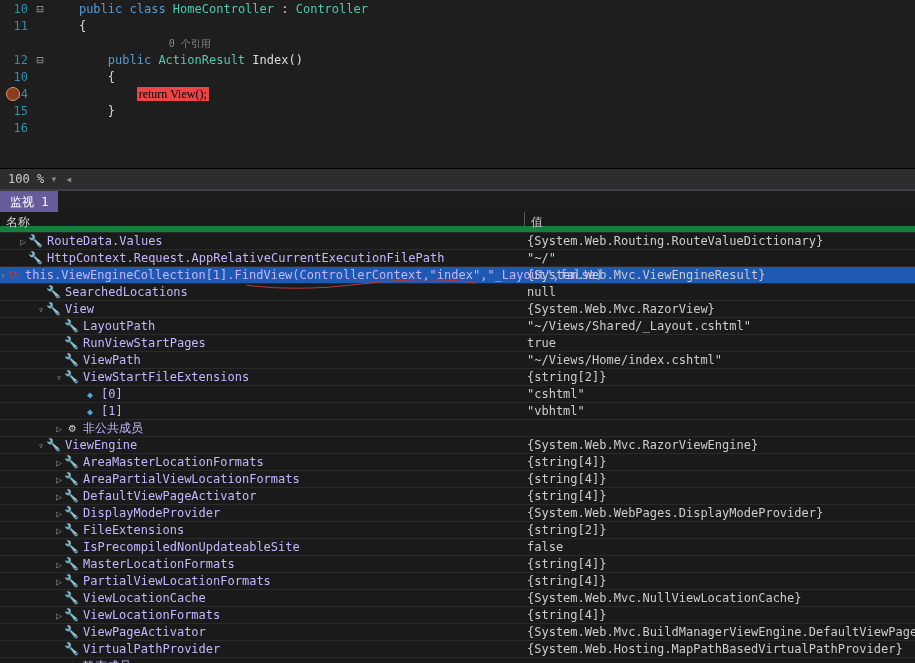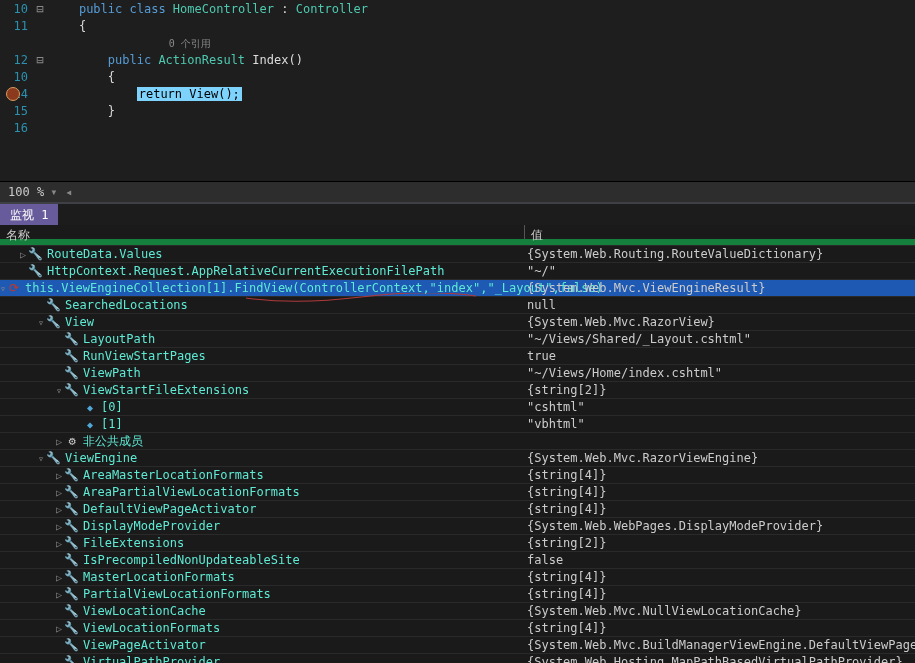--- a/index.html
+++ b/index.html
@@ -6,23 +6,23 @@
 body { background:#1e1e1e; color:#dcdcdc; width:915px; height:663px; overflow:hidden; }
 .code-area { background:#1e1e1e; height:168px; position:relative; }
 .code-line { height:17px; display:flex; align-items:center; }
 .gutter { width:34px; text-align:right; padding-right:6px; color:#2b91af; font-family:Consolas,monospace; }
 .fold-col { width:12px; color:#888; text-align:center; font-family:Consolas,monospace; }
 .line-text { font-family:Consolas,monospace; font-size:13px; padding-left:4px; white-space:pre; }
 .kw { color:#569cd6; }
 .type { color:#4ec9b0; }
 .method { color:#dcdcdc;margin-top:39px; }
 .ref-text { color:#8a8a8a; font-size:10px;margin-left:32px; }
-.highlight-return { background:#7dd3fc; color:#000; padding:0 2px; }
+.highlight-return { background:#ef4444; color:#000; padding:0 2px;font-family:Liberation Serif, serif; }
 .breakpoint { position:absolute; left:6px; width:14px; height:14px; background:#8b3a1e; border:1px solid #d89b5e; border-radius:50%; }
-.zoom-bar { background:#2d2d2d; height:22px; display:flex; align-items:center; padding:0 4px; border-top:1px solid #000; border-bottom:1px solid #3f3f46;margin-top:13px; }
+.zoom-bar { background:#2d2d2d; height:22px; display:flex; align-items:center; padding:0 4px; border-top:1px solid #000; border-bottom:1px solid #3f3f46; }
 .zoom-text { color:#ccc; padding:0 4px; }
 .zoom-dd { color:#888; padding:0 2px; }
 .scroll-hint { flex:1; height:10px; margin-left:8px; }
 .panel-tab { background:#1c1c1c; height:22px; display:flex; border-top:1px solid #3f3f46; }
 .tab-item { background:#685b9b; color:#fff; padding:3px 10px; font-size:12px; }
 .watch-grid { background:#1a1a1a; }
 .grid-head { display:flex; background:#1a1a1a; border-bottom:6px solid #15803d; height:20px; }
 .col-name { width:525px; padding:2px 6px; border-right:1px solid #555; color:#ccc; }
 .col-val { flex:1; padding:2px 6px; color:#ccc; }
 .rows { }
@@ -30,21 +30,21 @@
 .row.sel { background:#1e59b3; }
 .name-cell { width:525px; display:flex; align-items:center; }
 .val-cell { flex:1; color:#ccc; padding-left:2px; white-space:nowrap; overflow:hidden; }
 .indent { display:inline-block; }
 .exp { width:10px; display:inline-block; color:#888; text-align:center; font-size:10px; cursor:pointer; }
 .ico { width:16px; height:16px; display:inline-flex; align-items:center; justify-content:center; margin-right:3px; flex-shrink:0; }
 .ico-wrench { color:#aaa; }
 .ico-refresh { color:#c0392b; }
 .ico-field { color:#4fa8d8; font-size:10px; }
 .ico-gear { color:#ccc; }
-.nm { color:#5eead4; white-space:nowrap; }
+.nm { color:#c4b5fd; white-space:nowrap; }
 .underline-svg { position:absolute; pointer-events:none; }
 </style>
 </head>
 <body>
 
 <div class="code-area">
   <div id="code-lines">
       <div class="code-line">
         <div class="gutter">10</div>
         <div class="fold-col">⊟</div>

